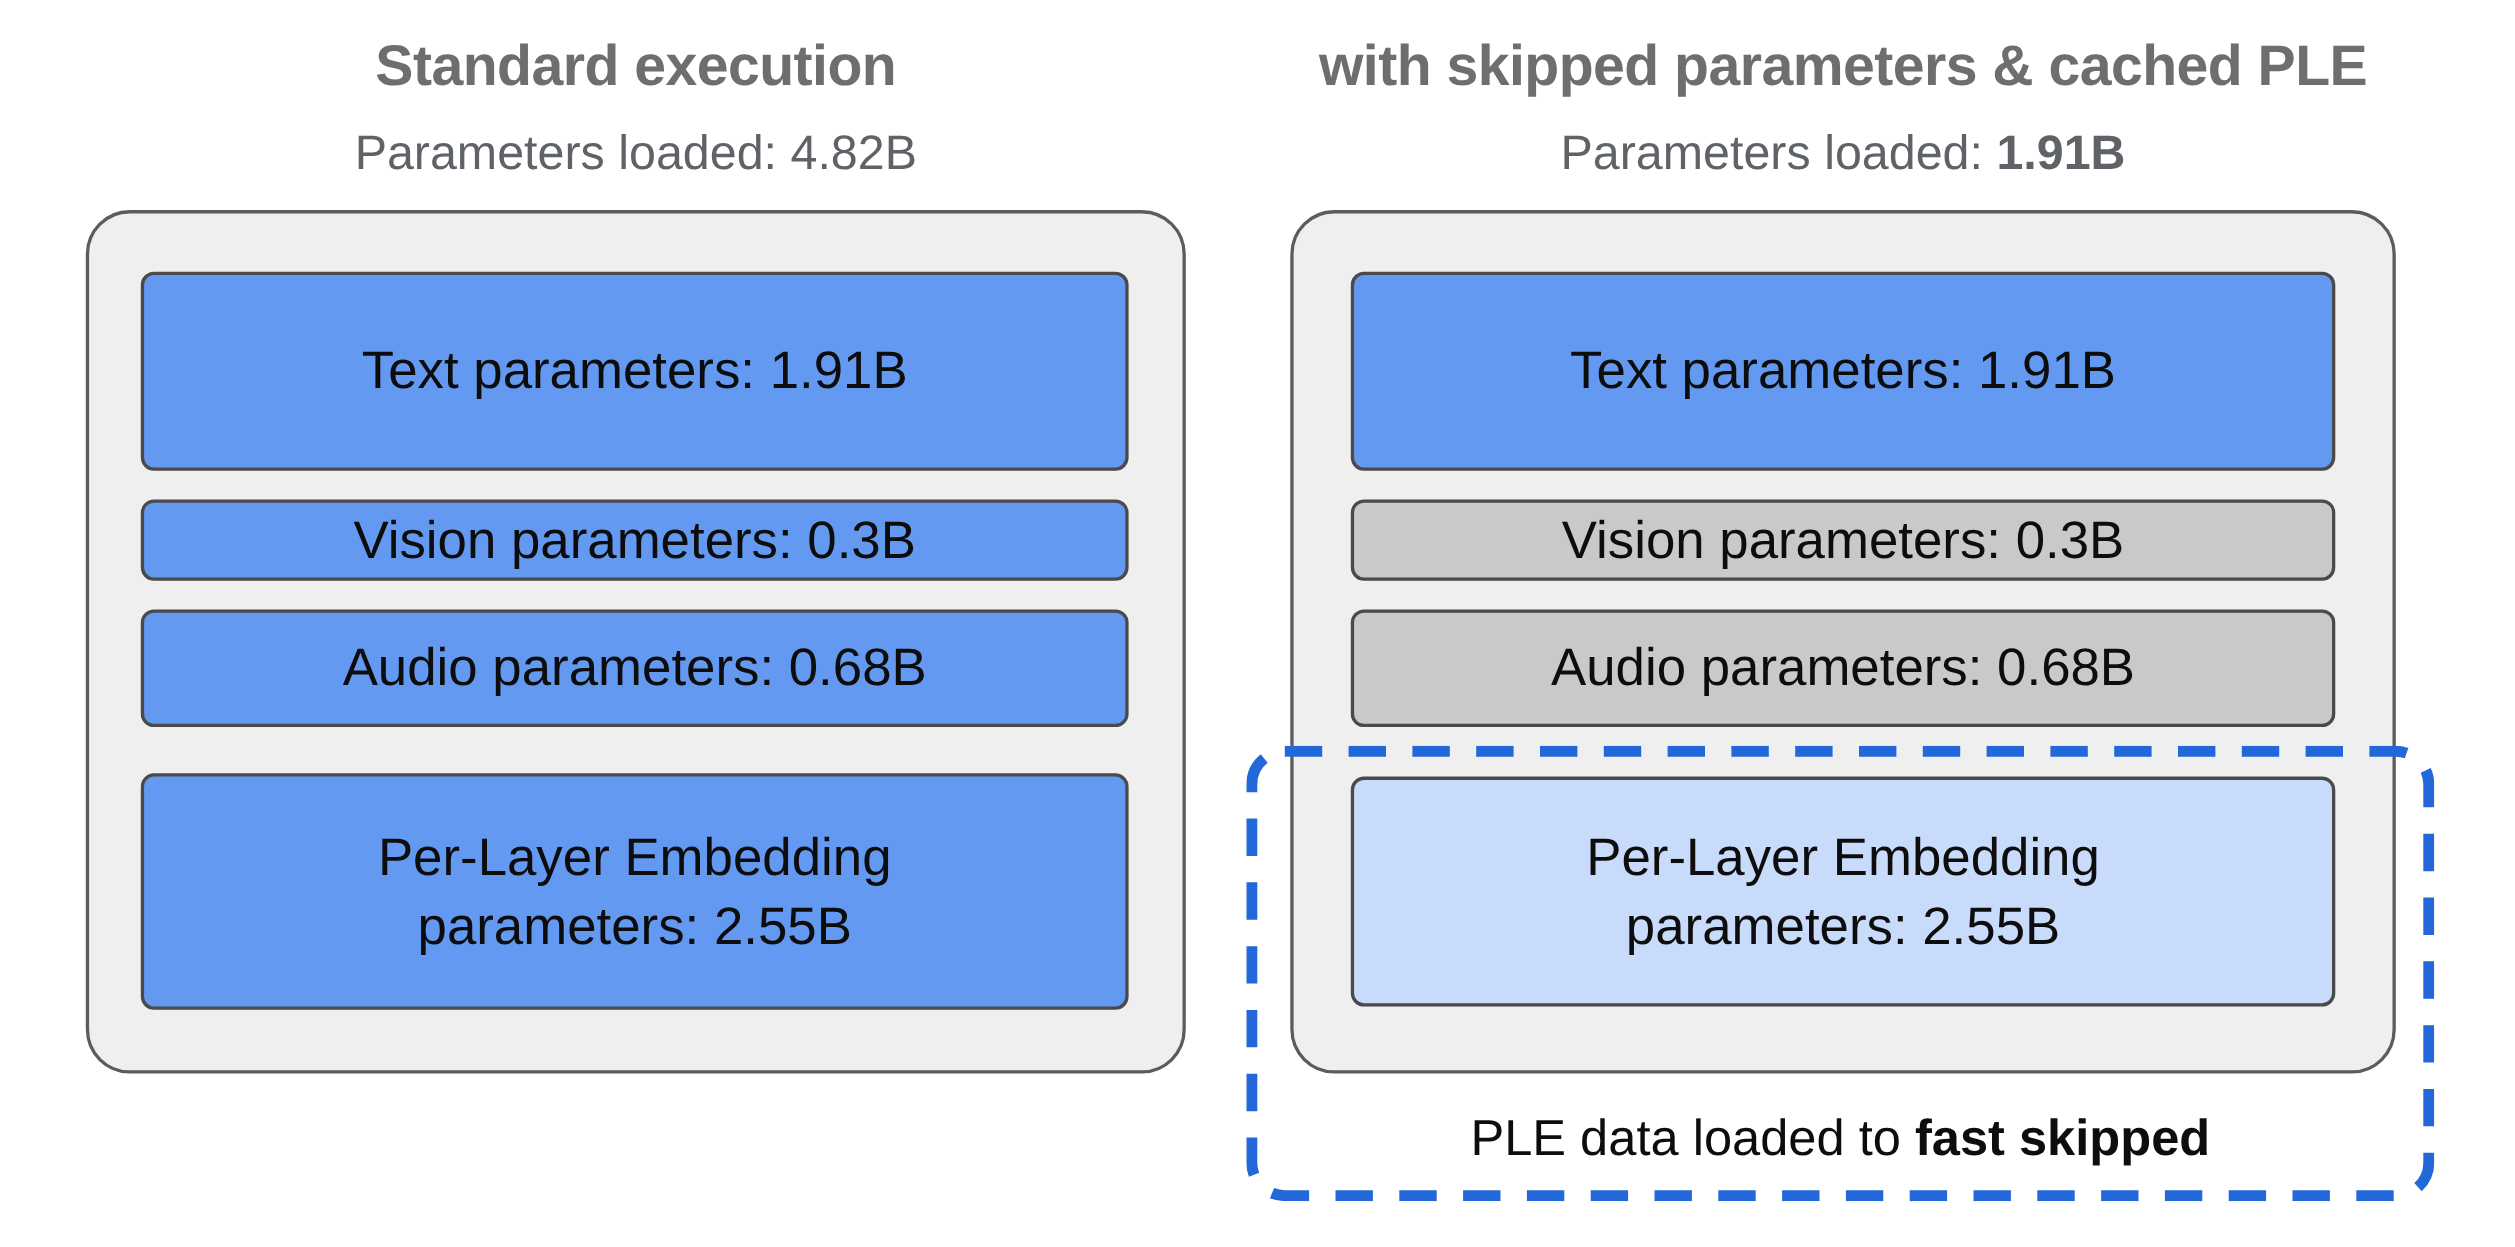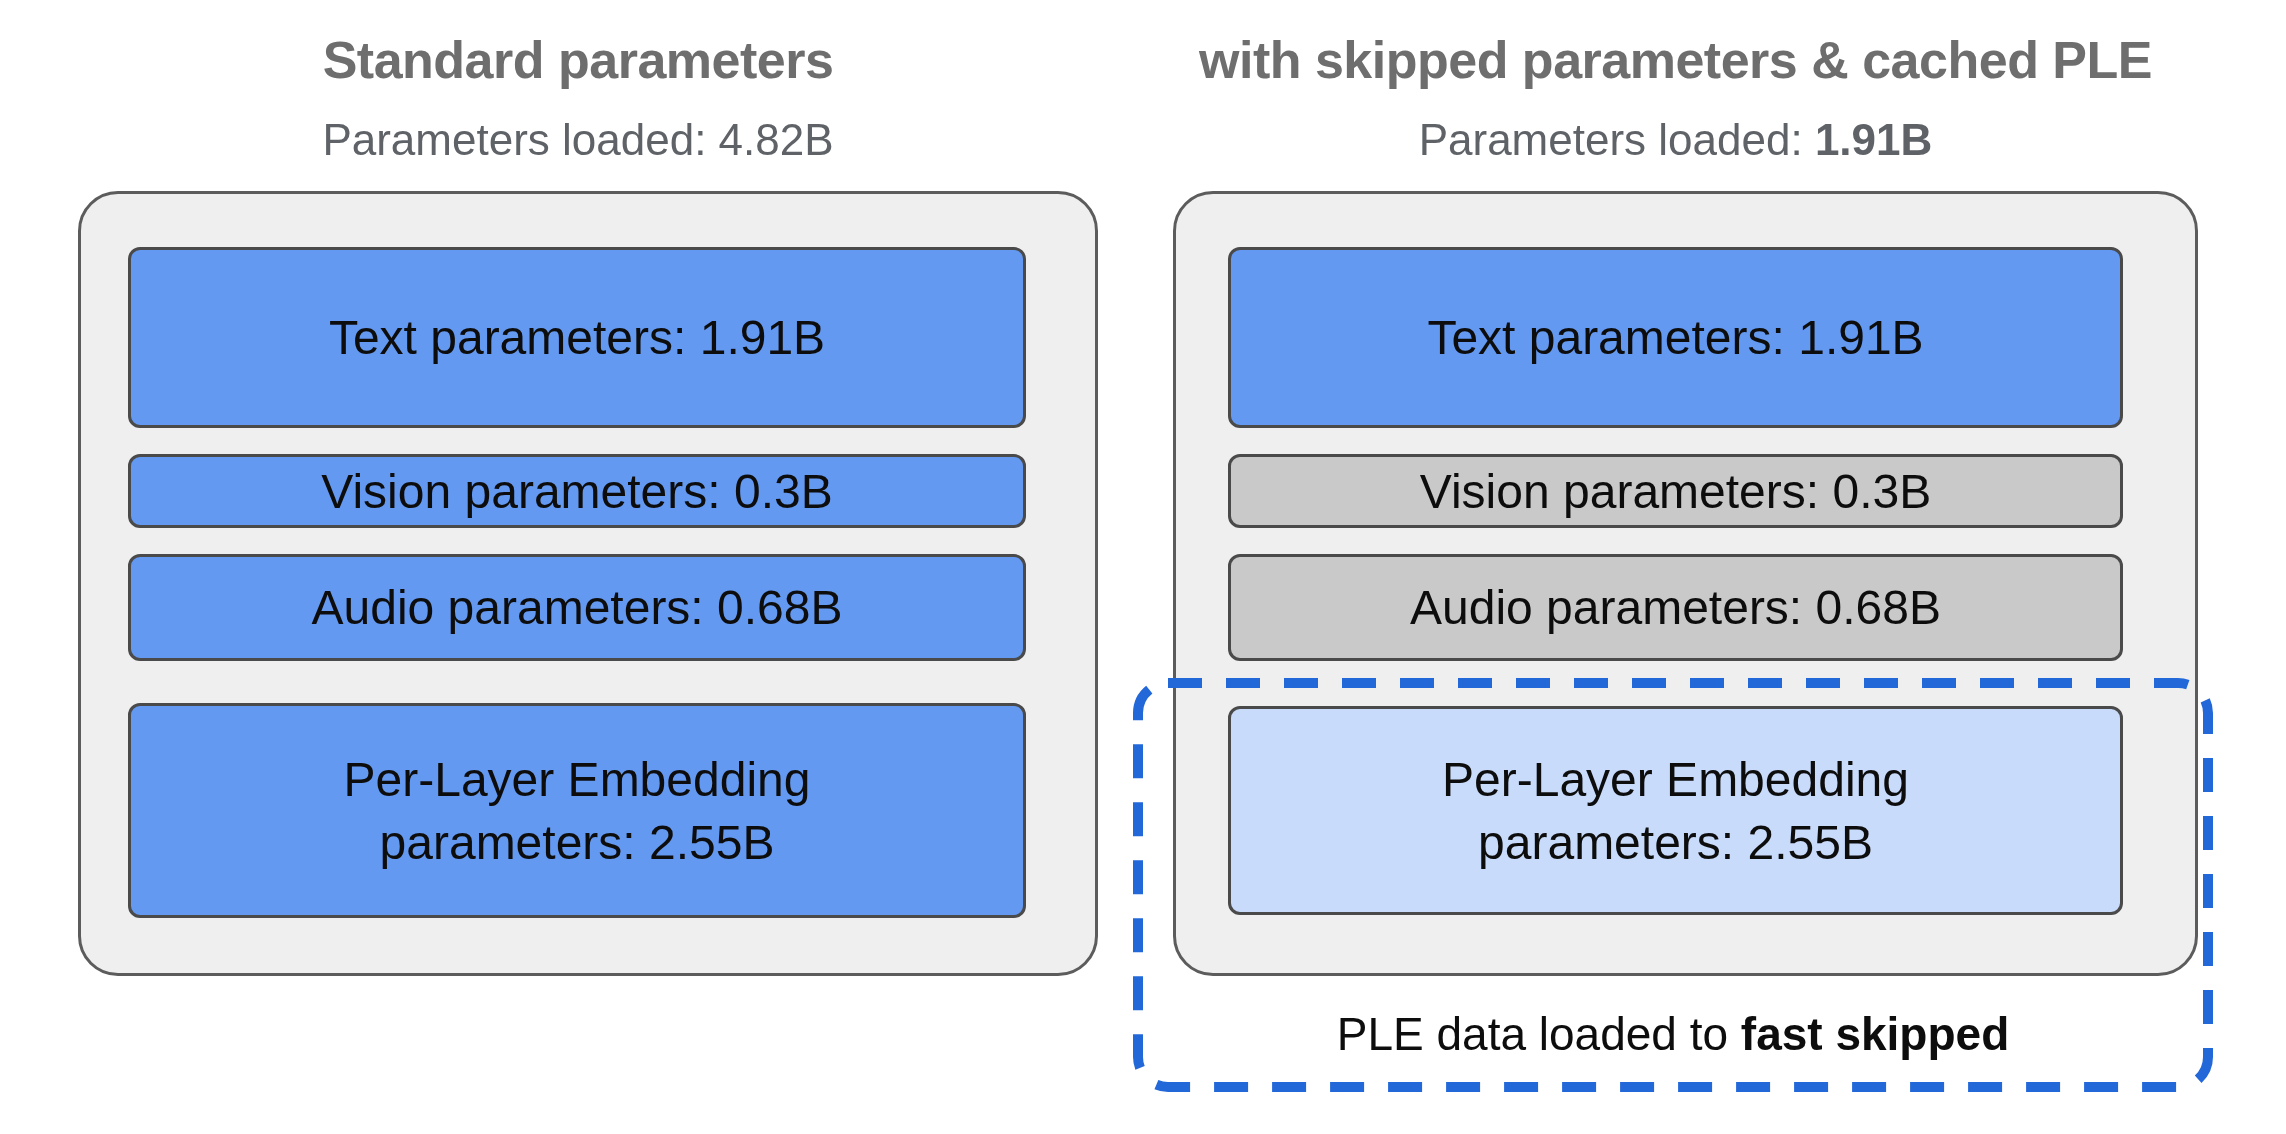--- a/index.html
+++ b/index.html
@@ -28,21 +28,20 @@
     line-height: 52px;
     color: #5f6368;
     white-space: nowrap;
   }
   .bold { font-weight: bold; }
   .container {
     position: absolute;
     background: #efefef;
     border: 3px solid #5c5c5c;
     border-radius: 40px;
-    padding-left: 20px;
   }
   .pbox {
     position: absolute;
     display: flex;
     flex-direction: column;
     align-items: center;
     justify-content: center;
     border: 3px solid #4a4a4a;
     border-radius: 12px;
     font-size: 48px;
@@ -62,21 +61,21 @@
     text-align: center;
     white-space: nowrap;
   }
 </style>
 </head>
 <body>
 
 <div class="canvas">
 
   <div>
-    <div class="panel-title" style="left:78px; top:30px; width:1000px;">Standard parameters</div>
+    <div class="panel-title" style="left:78px; top:30px; width:1000px;">Standard execution</div>
 
     <div class="panel-subtitle" style="left:78px; top:114px; width:1000px;">
       <span>Parameters loaded: </span><span>4.82B</span>
     </div>
 
     <div class="container" style="left:78px; top:191px; width:994px; height:779px;">
       <div class="pbox blue" style="left:47px; top:53px; width:892px; height:175px;">
         <span>Text parameters: 1.91B</span>
       </div>
       <div class="pbox blue" style="left:47px; top:260px; width:892px; height:68px;">

